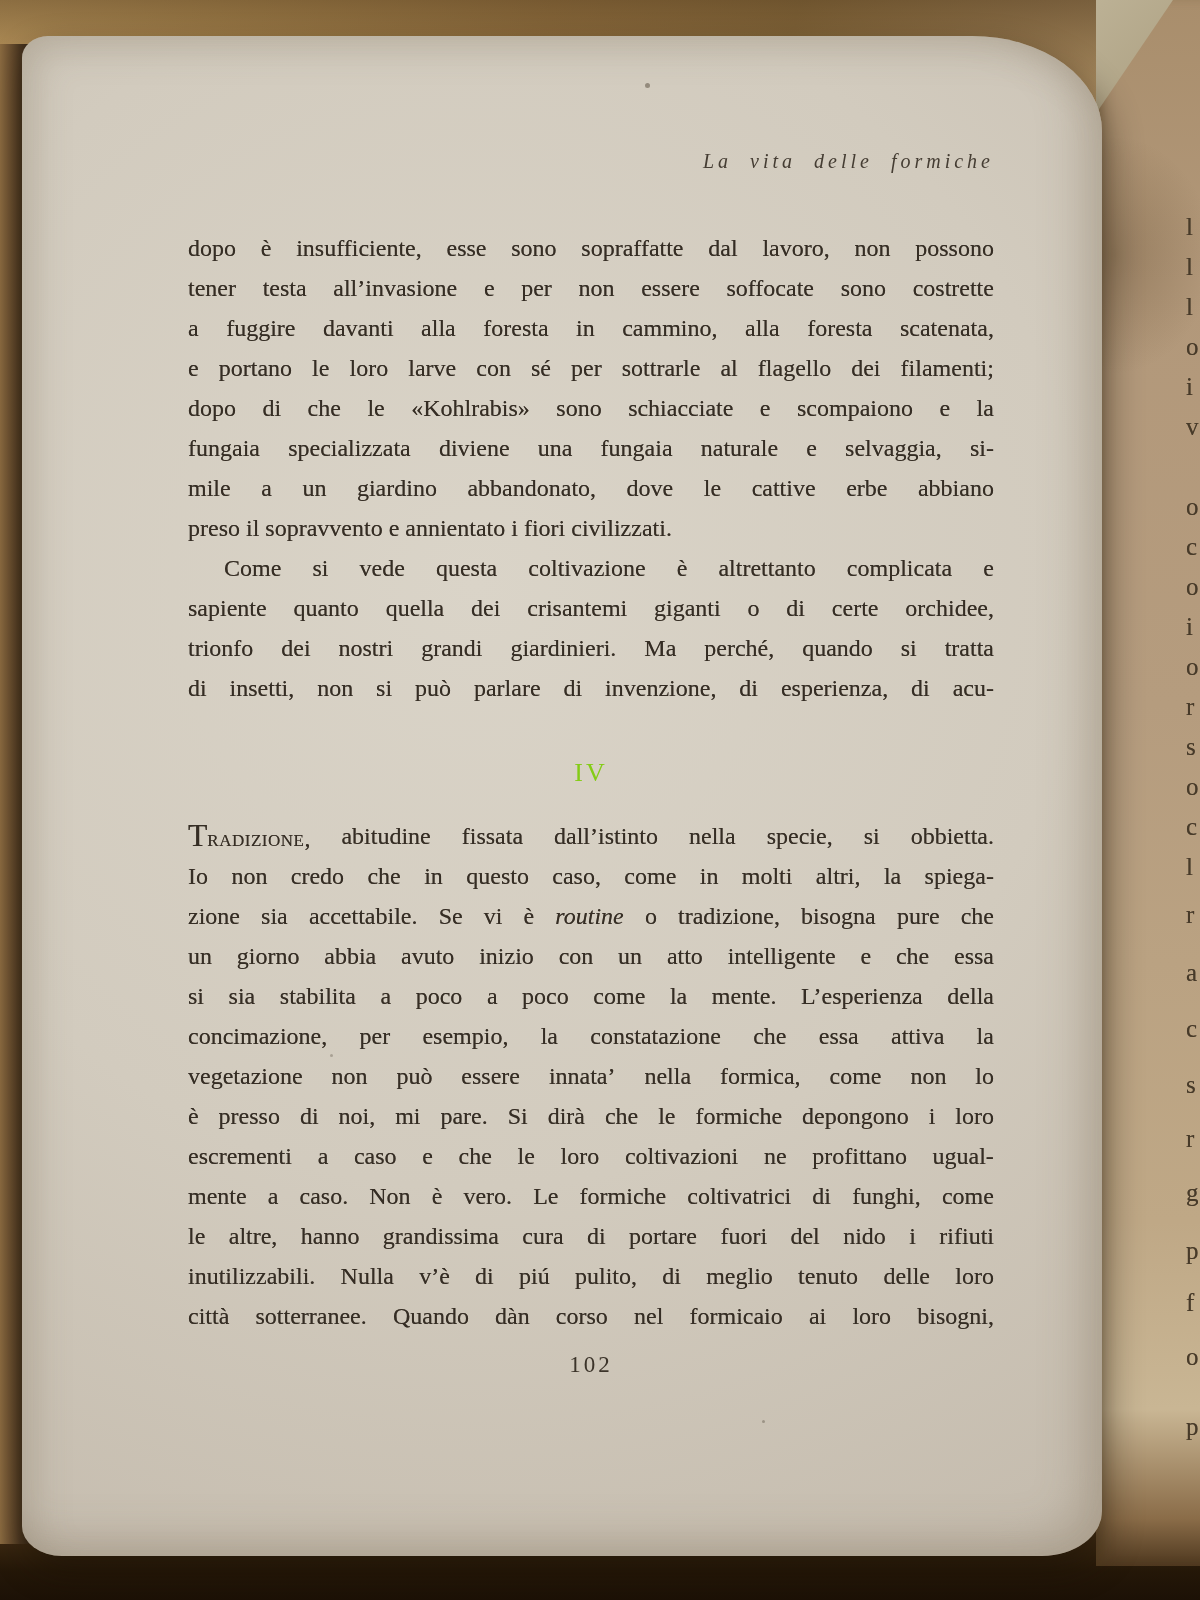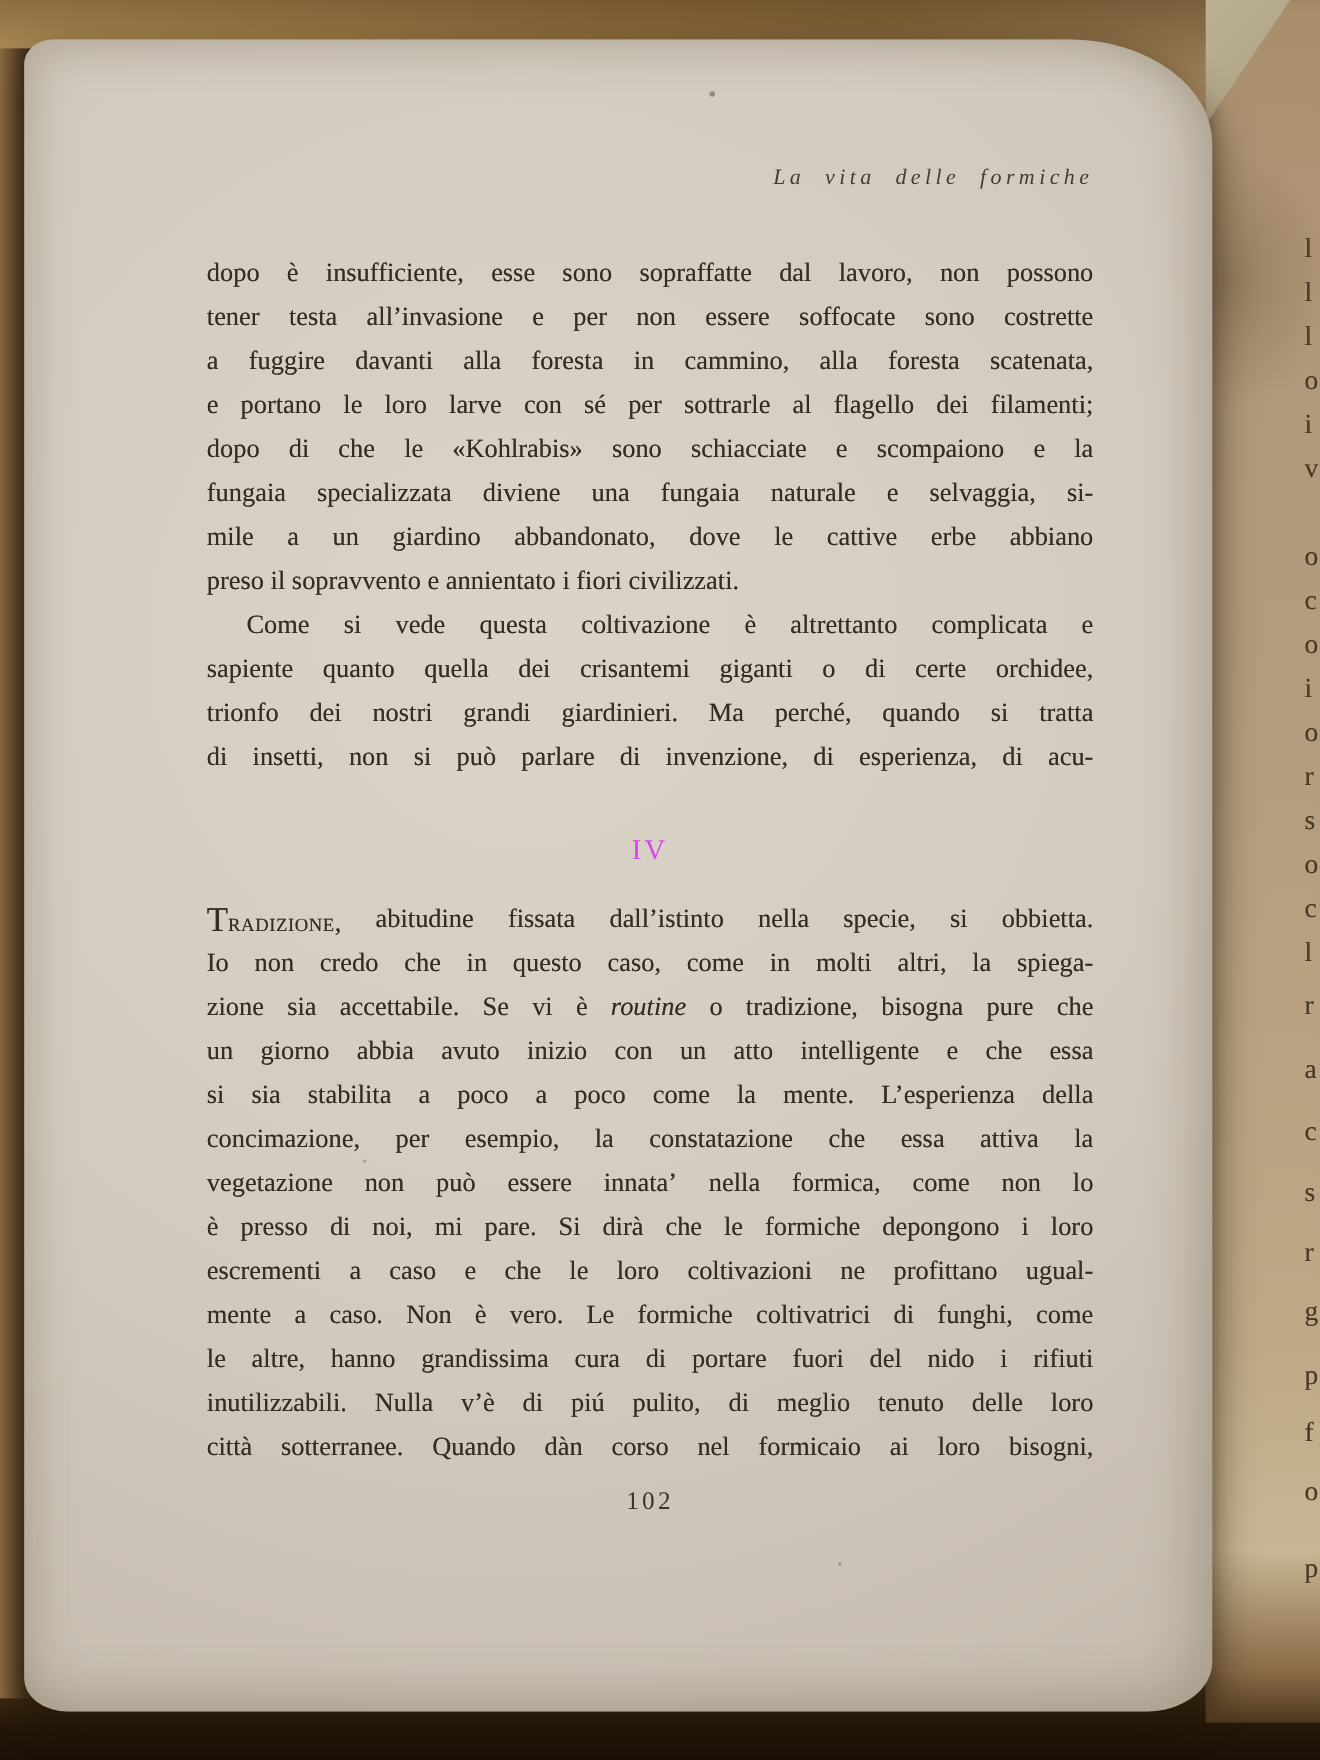--- a/index.html
+++ b/index.html
@@ -58,21 +58,21 @@
   .text-layer{position:absolute;left:0;top:0;width:1200px;height:1600px;color:#352d24;}
   .running-header{
     position:absolute;left:188px;top:150px;width:806px;text-align:right;
     font-style:italic;font-size:20px;letter-spacing:4px;word-spacing:9px;color:#453d33;
   }
   .body-block{position:absolute;left:188px;width:806px;font-size:24px;}
   #group1{top:228px;}
   #group2{top:816px;}
   .section-heading{
     position:absolute;left:188px;top:758px;width:806px;text-align:center;
-    font-size:26px;letter-spacing:3px;color:#d946ef;
+    font-size:26px;letter-spacing:3px;color:#84cc16;
   }
   .page-number{
     position:absolute;left:188px;top:1352px;width:806px;text-align:center;
     font-size:23px;letter-spacing:3px;color:#3c342a;
   }
   .para{margin:0;}
   .line{height:40px;line-height:40px;white-space:nowrap;text-shadow:0 0 .6px rgba(53,45,36,.65);}
   .line.just{display:flex;justify-content:space-between;}
   .line.indent{padding-left:36px;}
   .word{flex:0 0 auto;}

